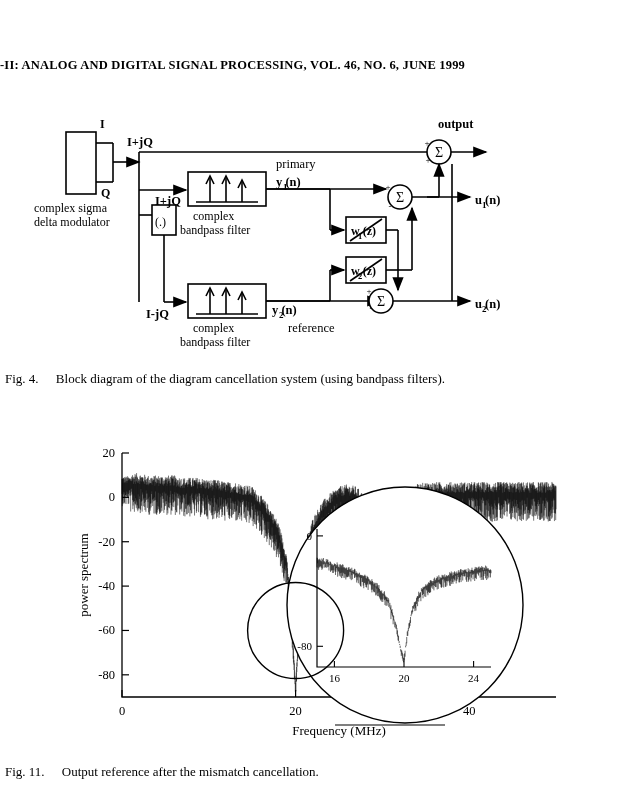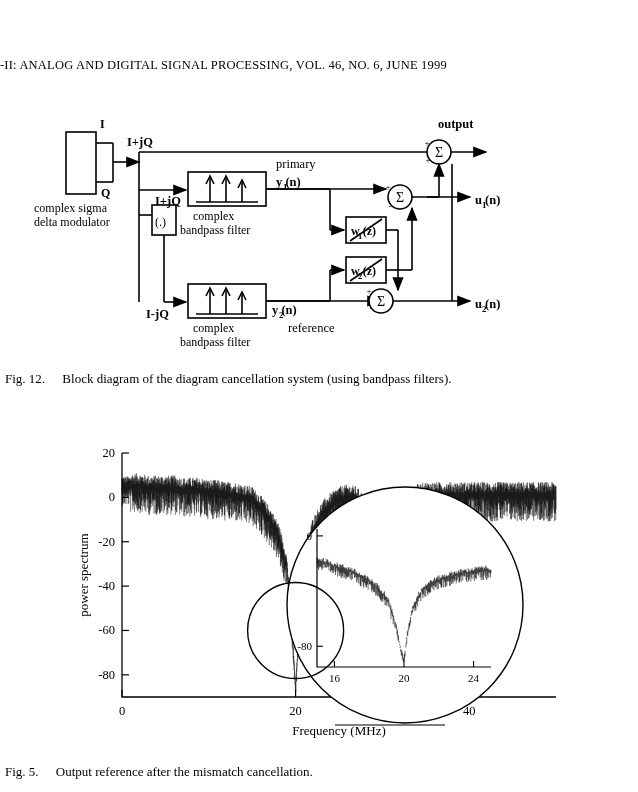--- a/index.html
+++ b/index.html
@@ -11,20 +11,21 @@
     position:relative;
     overflow:hidden;
   }
   .page{position:absolute;left:0;top:0;width:638px;height:792px;}
 
   
   .journal-header{
     position:absolute;left:0;top:58px;width:638px;
     font-size:12.5px;letter-spacing:.2px;
     white-space:nowrap;
+    font-weight:bold;
   }
   .journal-header .inner{margin-left:-2px;padding-left:2px;}
 
   
   .fig14{position:absolute;left:0;top:110px;width:638px;height:245px;}
   .fig14 svg{display:block;}
   .cap{
     position:absolute;font-size:13px;line-height:18px;
     font-family:"Liberation Serif", serif;
   }
@@ -185,21 +186,21 @@
         <text x="438" y="18" font-size="12.5" font-weight="bold">output</text>
         <text x="475" y="94" font-size="12.5" font-weight="bold">u (n)</text>
         <text x="482" y="98" font-size="9" font-weight="bold">1</text>
         <text x="475" y="198" font-size="12.5" font-weight="bold">u (n)</text>
         <text x="482" y="202" font-size="9" font-weight="bold">2</text>
       </g>
     </svg>
   </div>
 
   <div class="cap cap14">
-    <span class="lbl">Fig. 12.</span>
+    <span class="lbl">Fig. 4.</span>
     <span style="display:inline-block;width:14px"></span><span>Block diagram of the diagram cancellation system (using bandpass filters).</span>
   </div>
 
   <div class="fig15">
     <svg id="plot" width="520" height="320" viewBox="0 0 520 320" xmlns="http://www.w3.org/2000/svg">
       <g id="plot-axes" stroke="#000" fill="none" stroke-width="1.3">
         
       </g>
     <path d="M62 18 L62 262 L496 262" stroke="#000" fill="none" stroke-width="1.3"></path>
         <path d="M62 239.8181818181818 L69 239.8181818181818" stroke="#000" stroke-width="1.2"></path>
@@ -235,17 +236,17 @@
         <path d="M344 232 L344 226" stroke="#000" stroke-width="1.1"></path>
         <text x="344" y="247" text-anchor="middle" font-size="11" font-family="'Liberation Serif', serif">20</text>
         <path d="M413.6 232 L413.6 226" stroke="#000" stroke-width="1.1"></path>
         <text x="413.6" y="247" text-anchor="middle" font-size="11" font-family="'Liberation Serif', serif">24</text>
         <path d="M257.00 122.69 L257.00 132.28 M257.54 123.16 L257.54 128.32 M258.09 125.38 L258.09 133.29 M258.63 124.32 L258.63 134.92 M259.18 124.78 L259.18 131.63 M259.72 123.66 L259.72 132.44 M260.26 124.79 L260.26 131.51 M260.81 125.98 L260.81 131.25 M261.35 126.30 L261.35 132.72 M261.89 123.44 L261.89 134.88 M262.44 124.58 L262.44 133.62 M262.98 127.57 L262.98 128.59 M263.52 123.08 L263.52 129.47 M264.07 126.00 L264.07 132.72 M264.61 126.80 L264.61 128.81 M265.16 128.23 L265.16 132.43 M265.70 127.19 L265.70 132.18 M266.24 124.06 L266.24 128.72 M266.79 126.02 L266.79 132.89 M267.33 124.46 L267.33 131.86 M267.88 124.73 L267.88 129.25 M268.42 127.24 L268.42 131.79 M268.96 127.40 L268.96 135.50 M269.51 129.39 L269.51 130.27 M270.05 126.33 L270.05 129.92 M270.59 127.00 L270.59 136.93 M271.14 128.32 L271.14 135.77 M271.68 129.61 L271.68 135.28 M272.23 128.99 L272.23 135.13 M272.77 130.30 L272.77 137.94 M273.31 130.60 L273.31 137.91 M273.86 129.80 L273.86 135.11 M274.40 128.43 L274.40 131.29 M274.94 128.97 L274.94 136.60 M275.49 129.29 L275.49 139.97 M276.03 131.63 L276.03 136.79 M276.57 130.11 L276.57 132.99 M277.12 127.42 L277.12 134.60 M277.66 129.52 L277.66 141.73 M278.21 131.65 L278.21 136.23 M278.75 132.20 L278.75 136.66 M279.29 129.49 L279.29 140.72 M279.84 132.52 L279.84 138.53 M280.38 129.23 L280.38 141.64 M280.93 130.21 L280.93 138.04 M281.47 130.41 L281.47 143.08 M282.01 132.50 L282.01 137.53 M282.56 129.30 L282.56 140.90 M283.10 129.82 L283.10 142.83 M283.64 132.45 L283.64 137.87 M284.19 131.95 L284.19 138.93 M284.73 133.09 L284.73 142.82 M285.27 132.86 L285.27 139.34 M285.82 133.99 L285.82 144.50 M286.36 132.55 L286.36 141.69 M286.91 132.70 L286.91 142.52 M287.45 134.96 L287.45 141.96 M287.99 134.70 L287.99 141.86 M288.54 132.48 L288.54 140.67 M289.08 132.16 L289.08 141.82 M289.63 134.46 L289.63 136.83 M290.17 134.28 L290.17 143.80 M290.71 133.64 L290.71 137.17 M291.26 135.85 L291.26 145.17 M291.80 132.69 L291.80 140.15 M292.34 136.35 L292.34 144.29 M292.89 134.97 L292.89 137.97 M293.43 136.79 L293.43 139.32 M293.98 134.93 L293.98 138.72 M294.52 133.80 L294.52 142.97 M295.06 134.37 L295.06 142.46 M295.61 138.28 L295.61 140.45 M296.15 136.24 L296.15 142.16 M296.69 138.00 L296.69 147.56 M297.24 137.71 L297.24 145.30 M297.78 139.12 L297.78 142.36 M298.32 139.27 L298.32 148.28 M298.87 138.39 L298.87 141.38 M299.41 137.66 L299.41 142.48 M299.96 140.64 L299.96 149.62 M300.50 139.80 L300.50 151.09 M301.04 139.90 L301.04 151.69 M301.59 140.19 L301.59 142.99 M302.13 140.73 L302.13 147.07 M302.68 140.23 L302.68 146.89 M303.22 141.39 L303.22 150.65 M303.76 140.98 L303.76 153.23 M304.31 140.53 L304.31 147.99 M304.85 139.64 L304.85 147.69 M305.39 140.72 L305.39 149.69 M305.94 142.75 L305.94 152.04 M306.48 143.54 L306.48 152.47 M307.02 140.84 L307.02 150.01 M307.57 141.80 L307.57 148.82 M308.11 142.29 L308.11 154.93 M308.66 143.70 L308.66 146.32 M309.20 144.29 L309.20 149.57 M309.74 145.46 L309.74 148.87 M310.29 146.28 L310.29 149.11 M310.83 145.47 L310.83 150.26 M311.38 146.73 L311.38 154.72 M311.92 144.12 L311.92 157.40 M312.46 146.01 L312.46 154.64 M313.01 147.20 L313.01 150.36 M313.55 149.38 L313.55 156.41 M314.09 147.62 L314.09 157.31 M314.64 148.83 L314.64 157.16 M315.18 147.84 L315.18 152.30 M315.73 151.49 L315.73 160.46 M316.27 147.92 L316.27 159.63 M316.81 151.33 L316.81 153.72 M317.36 148.33 L317.36 161.10 M317.90 150.21 L317.90 158.13 M318.44 152.73 L318.44 161.25 M318.99 150.09 L318.99 156.69 M319.53 153.95 L319.53 162.48 M320.07 155.57 L320.07 163.84 M320.62 155.91 L320.62 165.46 M321.16 156.72 L321.16 164.44 M321.71 155.40 L321.71 166.63 M322.25 158.16 L322.25 164.53 M322.79 158.64 L322.79 167.00 M323.34 159.15 L323.34 160.54 M323.88 157.38 L323.88 163.76 M324.43 156.21 L324.43 165.16 M324.97 159.75 L324.97 170.00 M325.51 161.59 L325.51 164.47 M326.06 161.47 L326.06 170.92 M326.60 162.40 L326.60 166.18 M327.14 162.20 L327.14 170.59 M327.69 165.06 L327.69 166.47 M328.23 162.95 L328.23 167.87 M328.77 164.59 L328.77 171.92 M329.32 169.90 L329.32 170.35 M329.86 167.88 L329.86 173.16 M330.41 172.57 L330.41 174.67 M330.95 170.32 L330.95 184.13 M331.49 174.97 L331.49 178.21 M332.04 174.01 L332.04 180.22 M332.58 177.46 L332.58 181.56 M333.13 180.00 L333.13 189.28 M333.67 180.94 L333.67 185.19 M334.21 184.57 L334.21 185.88 M334.76 186.09 L334.76 192.34 M335.30 187.15 L335.30 189.71 M335.84 188.75 L335.84 193.60 M336.39 189.80 L336.39 193.58 M336.93 192.96 L336.93 199.32 M337.48 195.41 L337.48 201.51 M338.02 199.66 L338.02 205.42 M338.56 201.02 L338.56 206.01 M339.11 205.97 L339.11 208.12 M339.65 208.98 L339.65 209.94 M340.19 210.67 L340.19 212.97 M340.74 213.93 L340.74 216.51 M341.28 215.08 L341.28 220.93 M341.82 215.68 L341.82 219.43 M342.37 217.65 L342.37 223.53 M342.91 219.15 L342.91 225.74 M343.46 222.68 L343.46 227.33 M344.00 223.14 L344.00 226.34 M344.54 218.42 L344.54 225.71 M345.09 215.69 L345.09 221.71 M345.63 210.66 L345.63 212.35 M346.18 207.39 L346.18 210.86 M346.72 201.93 L346.72 208.30 M347.26 196.55 L347.26 201.02 M347.81 195.59 L347.81 200.81 M348.35 192.86 L348.35 196.15 M348.89 188.31 L348.89 193.68 M349.44 187.67 L349.44 192.74 M349.98 185.16 L349.98 190.89 M350.52 181.98 L350.52 187.95 M351.07 179.55 L351.07 181.22 M351.61 175.85 L351.61 179.74 M352.16 175.08 L352.16 178.62 M352.70 171.01 L352.70 177.08 M353.24 171.22 L353.24 173.05 M353.79 169.84 L353.79 173.93 M354.33 167.21 L354.33 171.42 M354.88 167.36 L354.88 176.10 M355.42 166.85 L355.42 173.23 M355.96 165.85 L355.96 175.57 M356.51 163.12 L356.51 168.96 M357.05 161.68 L357.05 165.97 M357.59 161.02 L357.59 171.18 M358.14 161.46 L358.14 163.85 M358.68 156.69 L358.68 166.63 M359.23 159.74 L359.23 162.96 M359.77 158.14 L359.77 162.81 M360.31 157.45 L360.31 161.88 M360.86 156.88 L360.86 166.18 M361.40 153.17 L361.40 156.15 M361.94 154.66 L361.94 157.36 M362.49 153.74 L362.49 159.96 M363.03 151.92 L363.03 163.29 M363.57 152.67 L363.57 159.07 M364.12 151.68 L364.12 154.40 M364.66 151.90 L364.66 161.50 M365.21 151.17 L365.21 153.44 M365.75 149.31 L365.75 161.95 M366.29 150.18 L366.29 154.77 M366.84 150.99 L366.84 155.62 M367.38 148.78 L367.38 158.32 M367.93 149.99 L367.93 160.24 M368.47 147.31 L368.47 156.84 M369.01 148.15 L369.01 157.32 M369.56 147.80 L369.56 158.02 M370.10 145.69 L370.10 157.66 M370.64 145.12 L370.64 157.09 M371.19 145.50 L371.19 151.24 M371.73 146.42 L371.73 152.66 M372.27 145.99 L372.27 150.58 M372.82 147.74 L372.82 153.85 M373.36 146.09 L373.36 150.12 M373.91 143.81 L373.91 155.36 M374.45 142.56 L374.45 150.91 M374.99 146.39 L374.99 148.16 M375.54 144.86 L375.54 152.12 M376.08 143.44 L376.08 151.96 M376.63 143.14 L376.63 147.77 M377.17 141.30 L377.17 154.50 M377.71 142.22 L377.71 147.54 M378.26 144.96 L378.26 153.89 M378.80 140.24 L378.80 146.86 M379.34 144.54 L379.34 148.20 M379.89 141.77 L379.89 149.03 M380.43 143.25 L380.43 149.49 M380.98 142.33 L380.98 152.28 M381.52 143.03 L381.52 152.79 M382.06 139.84 L382.06 151.88 M382.61 140.41 L382.61 144.65 M383.15 141.92 L383.15 143.96 M383.69 140.35 L383.69 152.50 M384.24 142.38 L384.24 145.56 M384.78 139.39 L384.78 147.55 M385.33 141.49 L385.33 151.69 M385.87 142.23 L385.87 151.93 M386.41 140.17 L386.41 145.98 M386.96 140.85 L386.96 150.62 M387.50 141.37 L387.50 146.36 M388.04 140.54 L388.04 142.54 M388.59 139.90 L388.59 145.89 M389.13 141.44 L389.13 147.48 M389.67 137.22 L389.67 150.51 M390.22 138.90 L390.22 151.03 M390.76 137.98 L390.76 145.81 M391.31 136.46 L391.31 149.08 M391.85 138.54 L391.85 143.75 M392.39 140.73 L392.39 147.24 M392.94 137.31 L392.94 148.93 M393.48 140.14 L393.48 143.60 M394.02 137.68 L394.02 146.72 M394.57 136.28 L394.57 144.61 M395.11 137.19 L395.11 145.59 M395.66 138.98 L395.66 140.87 M396.20 138.14 L396.20 148.43 M396.74 136.48 L396.74 145.95 M397.29 138.98 L397.29 144.39 M397.83 137.75 L397.83 140.07 M398.38 135.19 L398.38 142.09 M398.92 137.42 L398.92 147.33 M399.46 137.39 L399.46 147.38 M400.01 135.39 L400.01 144.83 M400.55 134.21 L400.55 141.83 M401.09 134.26 L401.09 147.09 M401.64 137.42 L401.64 140.07 M402.18 134.95 L402.18 140.88 M402.73 137.67 L402.73 145.48 M403.27 135.12 L403.27 138.88 M403.81 136.03 L403.81 141.13 M404.36 134.64 L404.36 141.58 M404.90 134.91 L404.90 141.03 M405.44 135.34 L405.44 138.37 M405.99 134.13 L405.99 144.74 M406.53 136.59 L406.53 146.77 M407.08 137.29 L407.08 138.25 M407.62 137.31 L407.62 142.26 M408.16 133.26 L408.16 146.97 M408.71 136.11 L408.71 145.55 M409.25 134.44 L409.25 144.45 M409.79 136.94 L409.79 141.61 M410.34 136.65 L410.34 138.54 M410.88 134.89 L410.88 146.46 M411.42 134.94 L411.42 142.71 M411.97 132.70 L411.97 138.30 M412.51 135.05 L412.51 139.71 M413.06 135.94 L413.06 144.39 M413.60 135.73 L413.60 139.42 M414.14 134.72 L414.14 138.56 M414.69 133.86 L414.69 145.99 M415.23 131.91 L415.23 142.80 M415.77 133.83 L415.77 142.82 M416.32 132.71 L416.32 144.12 M416.86 132.19 L416.86 138.61 M417.41 133.19 L417.41 137.67 M417.95 135.19 L417.95 139.26 M418.49 132.27 L418.49 140.57 M419.04 131.40 L419.04 137.06 M419.58 133.72 L419.58 137.81 M420.13 132.29 L420.13 142.68 M420.67 132.85 L420.67 137.33 M421.21 132.83 L421.21 145.02 M421.76 130.97 L421.76 142.15 M422.30 132.63 L422.30 136.43 M422.84 132.03 L422.84 144.83 M423.39 134.94 L423.39 144.81 M423.93 132.60 L423.93 141.03 M424.48 132.75 L424.48 135.93 M425.02 134.65 L425.02 138.93 M425.56 130.58 L425.56 143.26 M426.11 133.87 L426.11 136.05 M426.65 131.52 L426.65 145.02 M427.19 133.04 L427.19 140.80 M427.74 134.05 L427.74 143.63 M428.28 133.24 L428.28 136.42 M428.83 134.76 L428.83 142.48 M429.37 135.39 L429.37 138.04 M429.91 134.75 L429.91 137.67 M430.46 134.41 L430.46 142.45 M431.00 135.28 L431.00 138.26 " stroke="#000" fill="none" stroke-width="0.6"></path>
         <path d="M275 290 L385 290" stroke="#000" fill="none" stroke-width="1.1"></path>
       </svg>
   </div>
 
   <div class="cap cap15">
-    <span class="lbl">Fig. 5.</span>
+    <span class="lbl">Fig. 11.</span>
     <span style="display:inline-block;width:14px"></span><span>Output reference after the mismatch cancellation.</span>
   </div>
 
 </div>
 
 </body></html>

